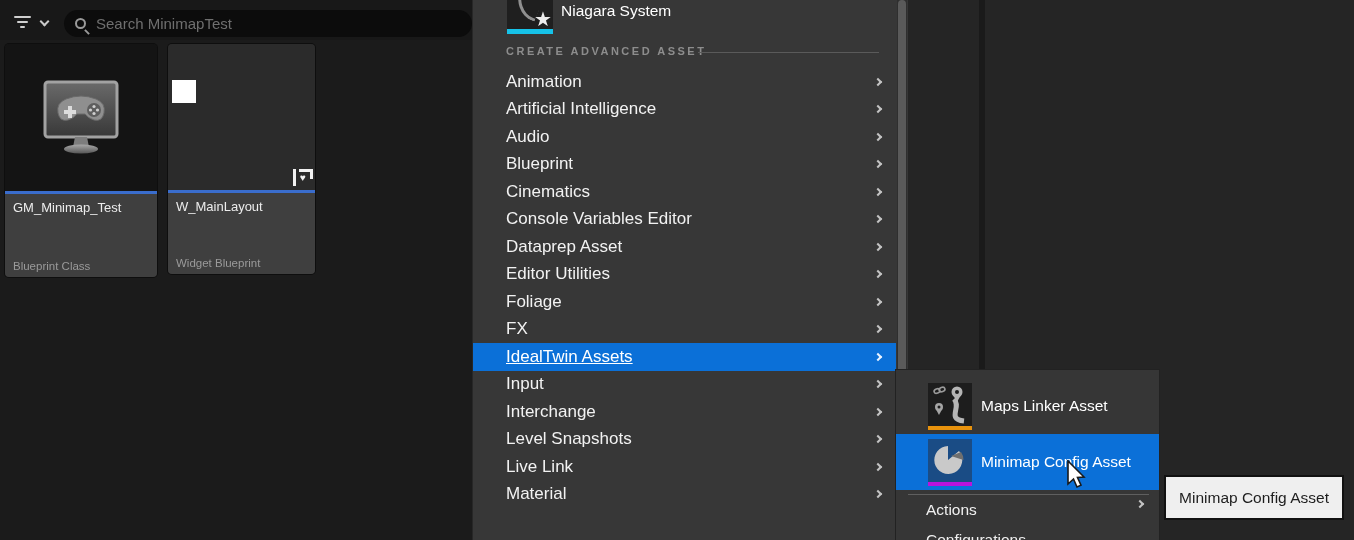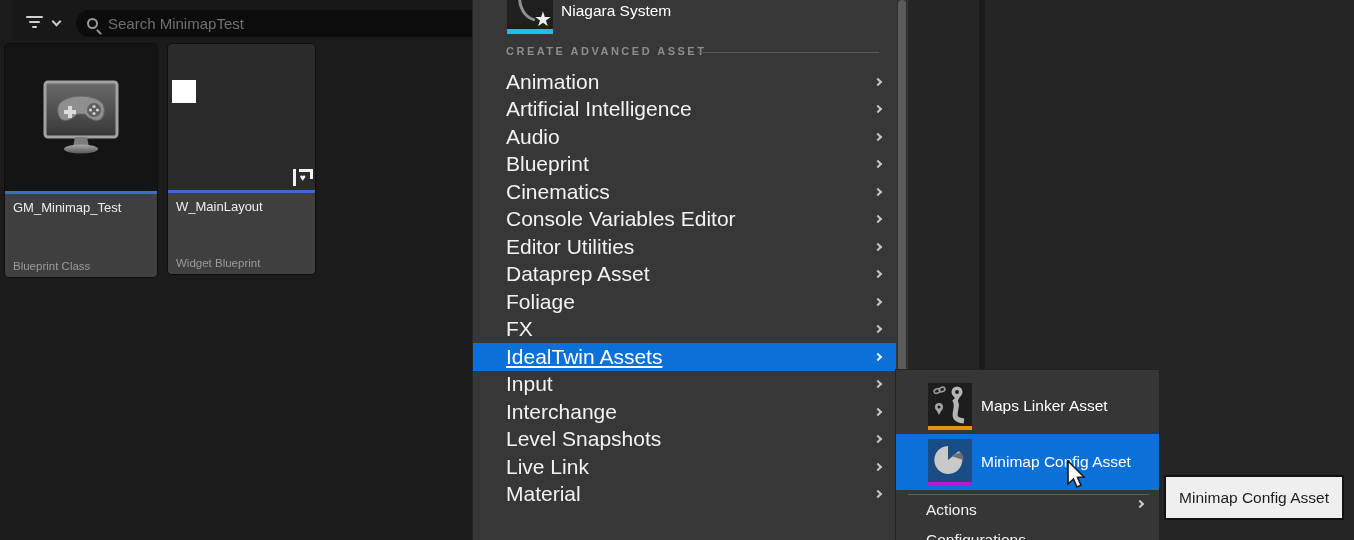--- a/index.html
+++ b/index.html
@@ -5,21 +5,21 @@
   * { margin:0; padding:0; box-sizing:border-box; }
   html,body { width:1354px; height:540px; overflow:hidden; }
   body {
     position:relative;
     background:#252525;
     font-family:"Liberation Sans","DejaVu Sans",sans-serif;
     -webkit-font-smoothing:antialiased;
   }
   
   .cb-area { position:absolute; left:0; top:0; width:472px; height:540px; background:#1b1b1b; }
-  .cb-topbar { position:absolute; left:12px; top:0; width:472px; height:40px; background:#181818; }
+  .cb-topbar { position:absolute; left:0; top:0; width:472px; height:40px; background:#181818; }
   .filter-icon { position:absolute; left:13px; top:16px; width:18px; height:12px; }
   .filter-icon i { display:block; height:2px; background:#cfcfcf; border-radius:1px; margin:0 auto 3px auto; }
   .filter-icon i:nth-child(1){ width:17px; }
   .filter-icon i:nth-child(2){ width:11px; }
   .filter-icon i:nth-child(3){ width:5px; }
   .chev { display:inline-block; width:7px; height:7px; border-right:2px solid #c9c9c9; border-top:2px solid #c9c9c9; transform:rotate(45deg); }
   .chev-down { position:absolute; left:41px; top:18px; transform:rotate(135deg); }
   .search-pill { position:absolute; left:64px; top:10px; width:408px; height:27px; background:#0c0c0c; border-radius:14px; display:flex; align-items:center; }
   .mag { position:relative; width:11px; height:11px; border:2px solid #9a9a9a; border-radius:50%; margin-left:11px; flex:none; }
   .mag::after { content:""; position:absolute; width:2px; height:6px; background:#9a9a9a; left:9px; top:9px; transform:rotate(-45deg); }
@@ -51,21 +51,21 @@
   .niagara-row { position:absolute; left:0; top:-12px; width:420px; height:46px; display:flex; align-items:center; }
   .niagara-icon { position:relative; width:46px; height:46px; margin-left:34px; background:#1f1f1f; overflow:hidden; flex:none; }
   .niagara-icon .bar { position:absolute; left:0; bottom:0; width:100%; height:5px; }
   .niagara-icon .star-big { position:absolute; right:1px; bottom:5px; font-size:20px; color:#ededed; line-height:20px; }
   .niagara-icon .trail { position:absolute; left:8px; top:0px; width:26px; height:30px; border:none; border-left:3px solid #8f8f8f; border-bottom:3px solid #8f8f8f; border-radius:0 0 0 90%; transform:rotate(22deg); }
   .niagara-label { margin-left:8px; font-size:15.5px; color:#ffffff; }
   .menu-section { position:absolute; left:0; top:44px; width:420px; height:16px; }
   .section-title { position:absolute; left:33px; top:1px; font-size:11px; font-weight:bold; letter-spacing:2.5px; color:#8d8d8d; }
   .section-line { position:absolute; left:225px; top:8px; width:181px; height:1px; background:#5a5a5a; }
   .menu-items { position:absolute; left:0; top:68px; width:423px; }
-  .mi { display:flex; align-items:center; justify-content:space-between; height:27.5px; padding:0 15px 0 33px; color:#f2f2f2; font-size:21px; }
+  .mi { display:flex; align-items:center; justify-content:space-between; height:27.5px; padding:0 15px 0 33px; color:#f2f2f2; font-size:17px; }
   .mi .chev { width:6px; height:6px; border-color:#c4c4c4; transform:rotate(45deg); }
   .mi.hl { background:#0b70d8; color:#ffffff; }
   .mi.hl .chev { border-color:#eaf3ff; }
 
   
   .submenu { position:absolute; left:895px; top:369px; width:265px; height:171px; background:#363636; border:1px solid #222222; border-bottom:none; z-index:8; overflow:hidden; }
   .sm-row { position:absolute; left:0; width:263px; height:56px; display:flex; align-items:center; }
   .sm-row1 { top:8px; }
   .sm-row2 { top:64px; background:#0b70d8; }
   .sm-icon { position:relative; width:44px; height:47px; margin-left:32px; flex:none; overflow:hidden; }
@@ -195,25 +195,25 @@
       </div>
     <div class="mi">
         <span>Cinematics</span>
         <span class="chev"></span>
       </div>
     <div class="mi">
         <span>Console Variables Editor</span>
         <span class="chev"></span>
       </div>
     <div class="mi">
+        <span>Dataprep Asset</span>
+        <span class="chev"></span>
+      </div>
+    <div class="mi">
         <span>Editor Utilities</span>
-        <span class="chev"></span>
-      </div>
-    <div class="mi">
-        <span>Dataprep Asset</span>
         <span class="chev"></span>
       </div>
     <div class="mi">
         <span>Foliage</span>
         <span class="chev"></span>
       </div>
     <div class="mi">
         <span>FX</span>
         <span class="chev"></span>
       </div>

